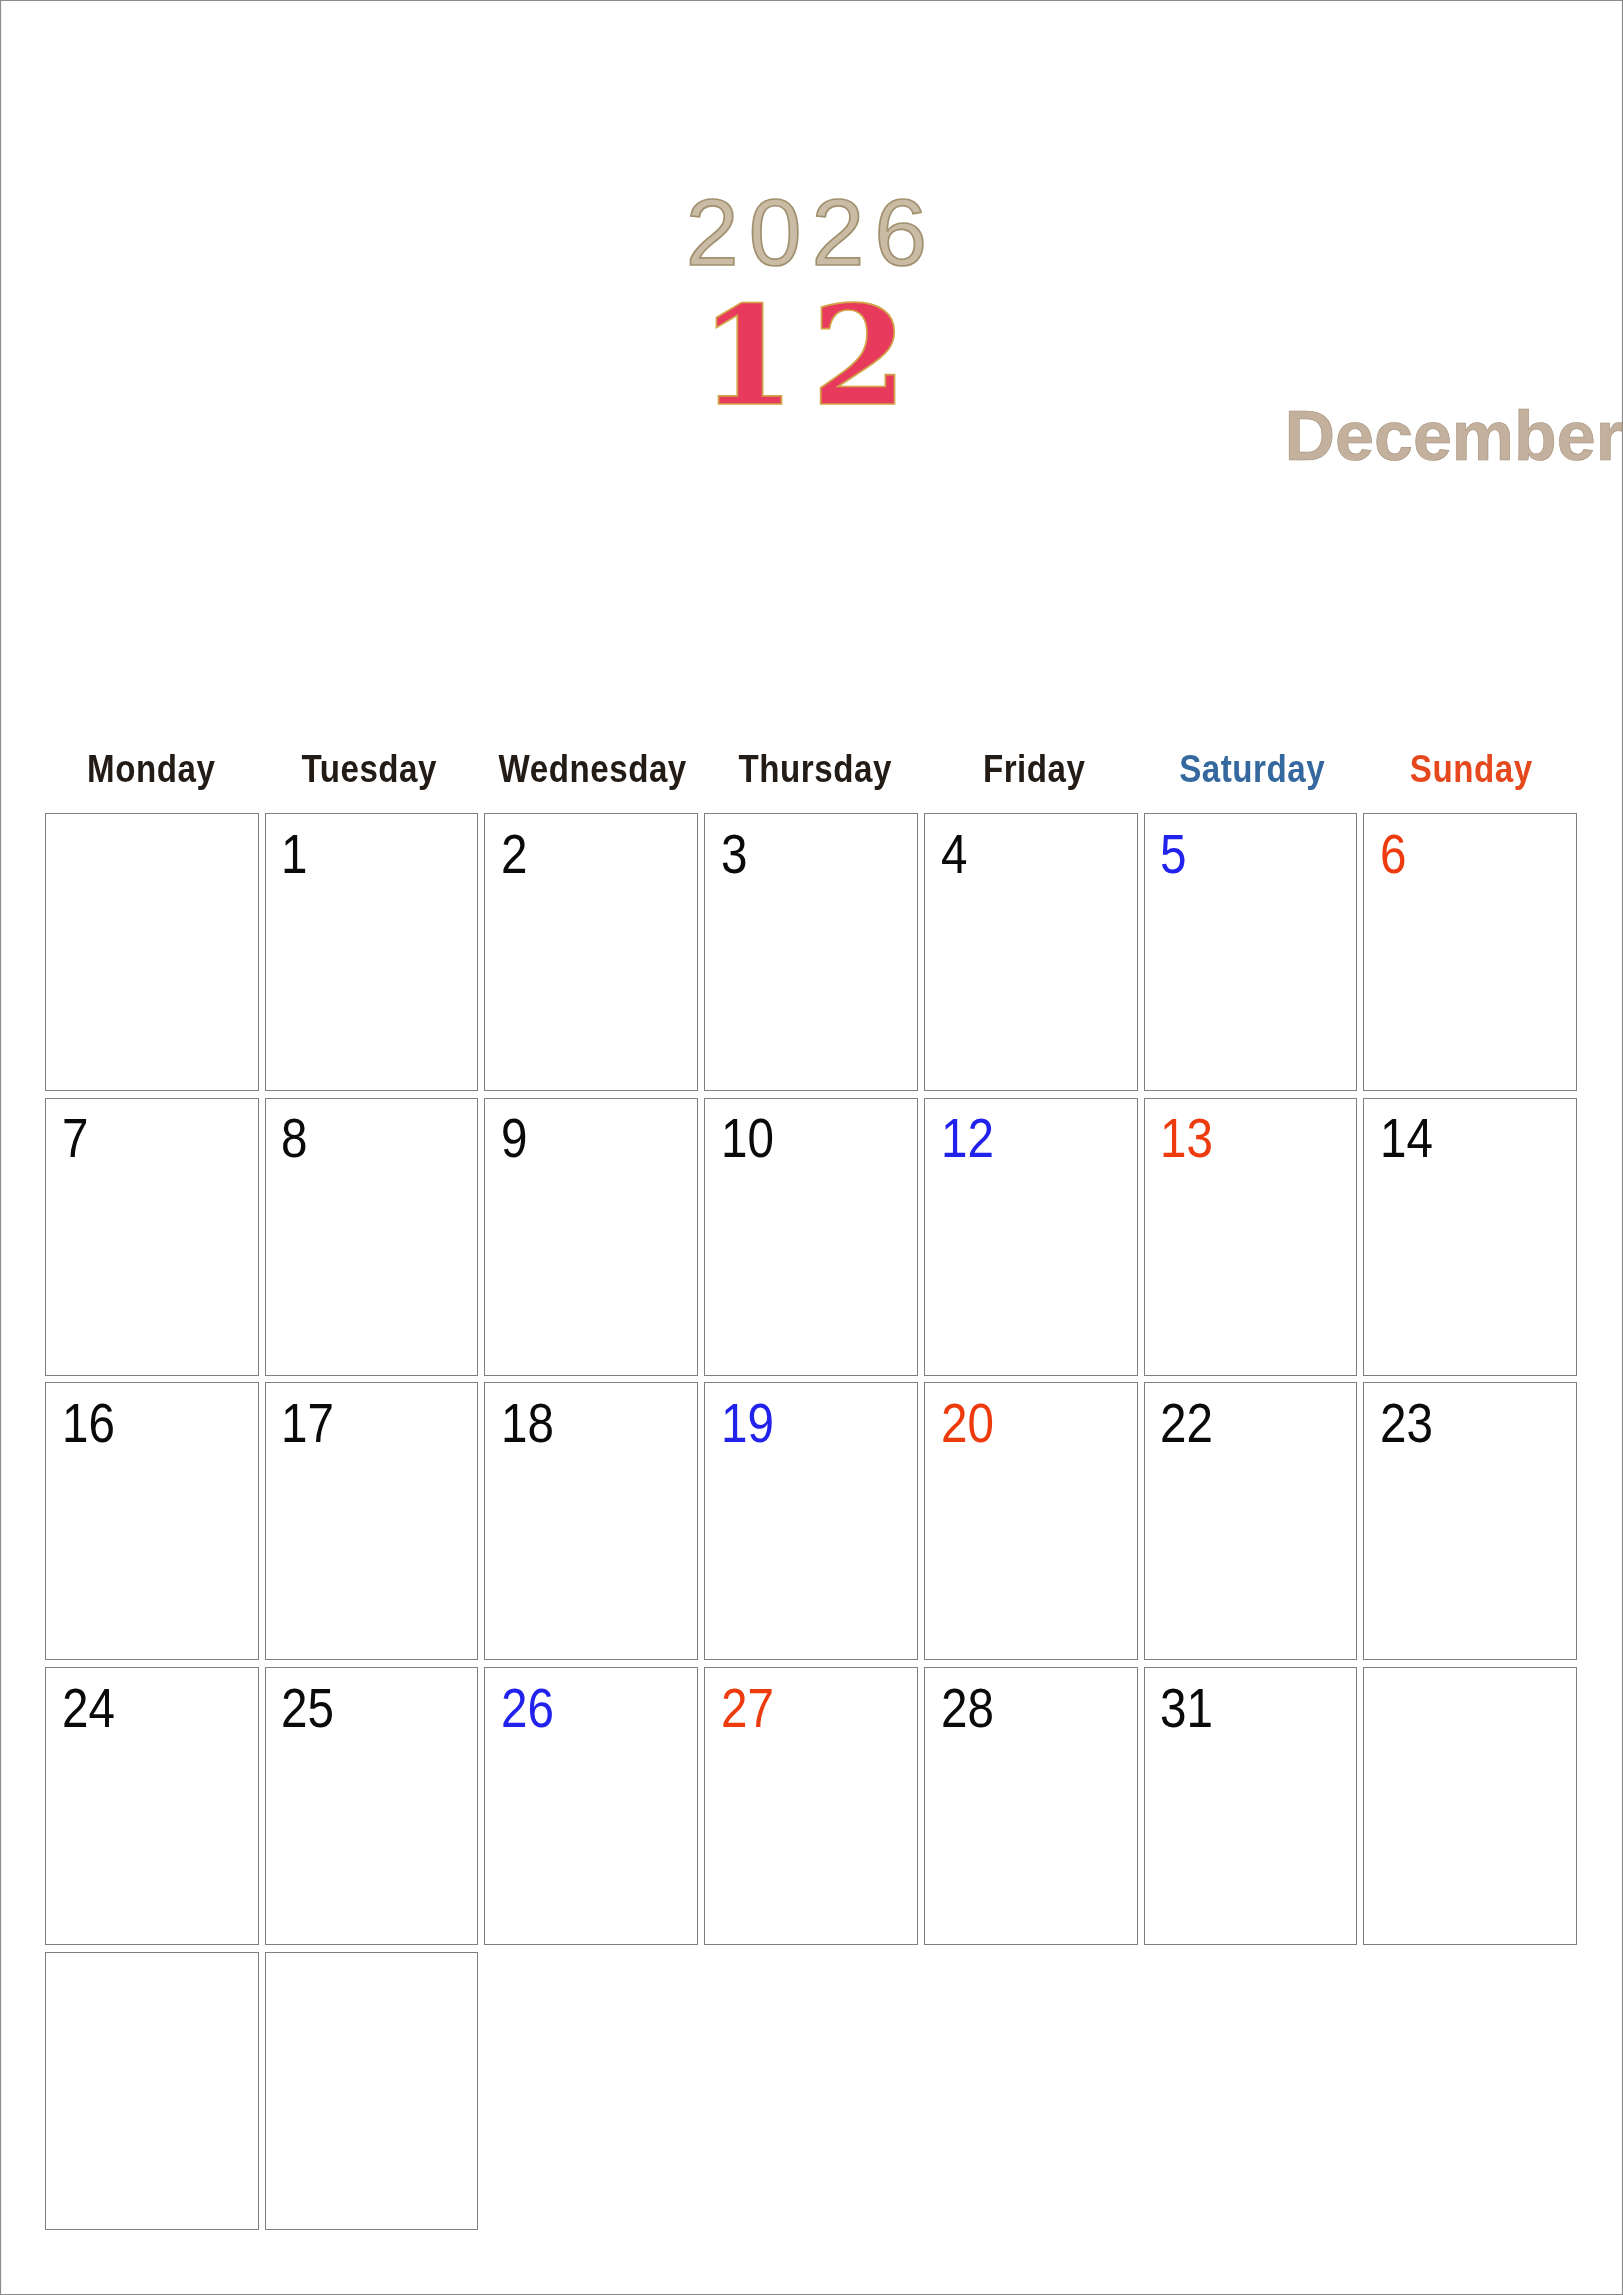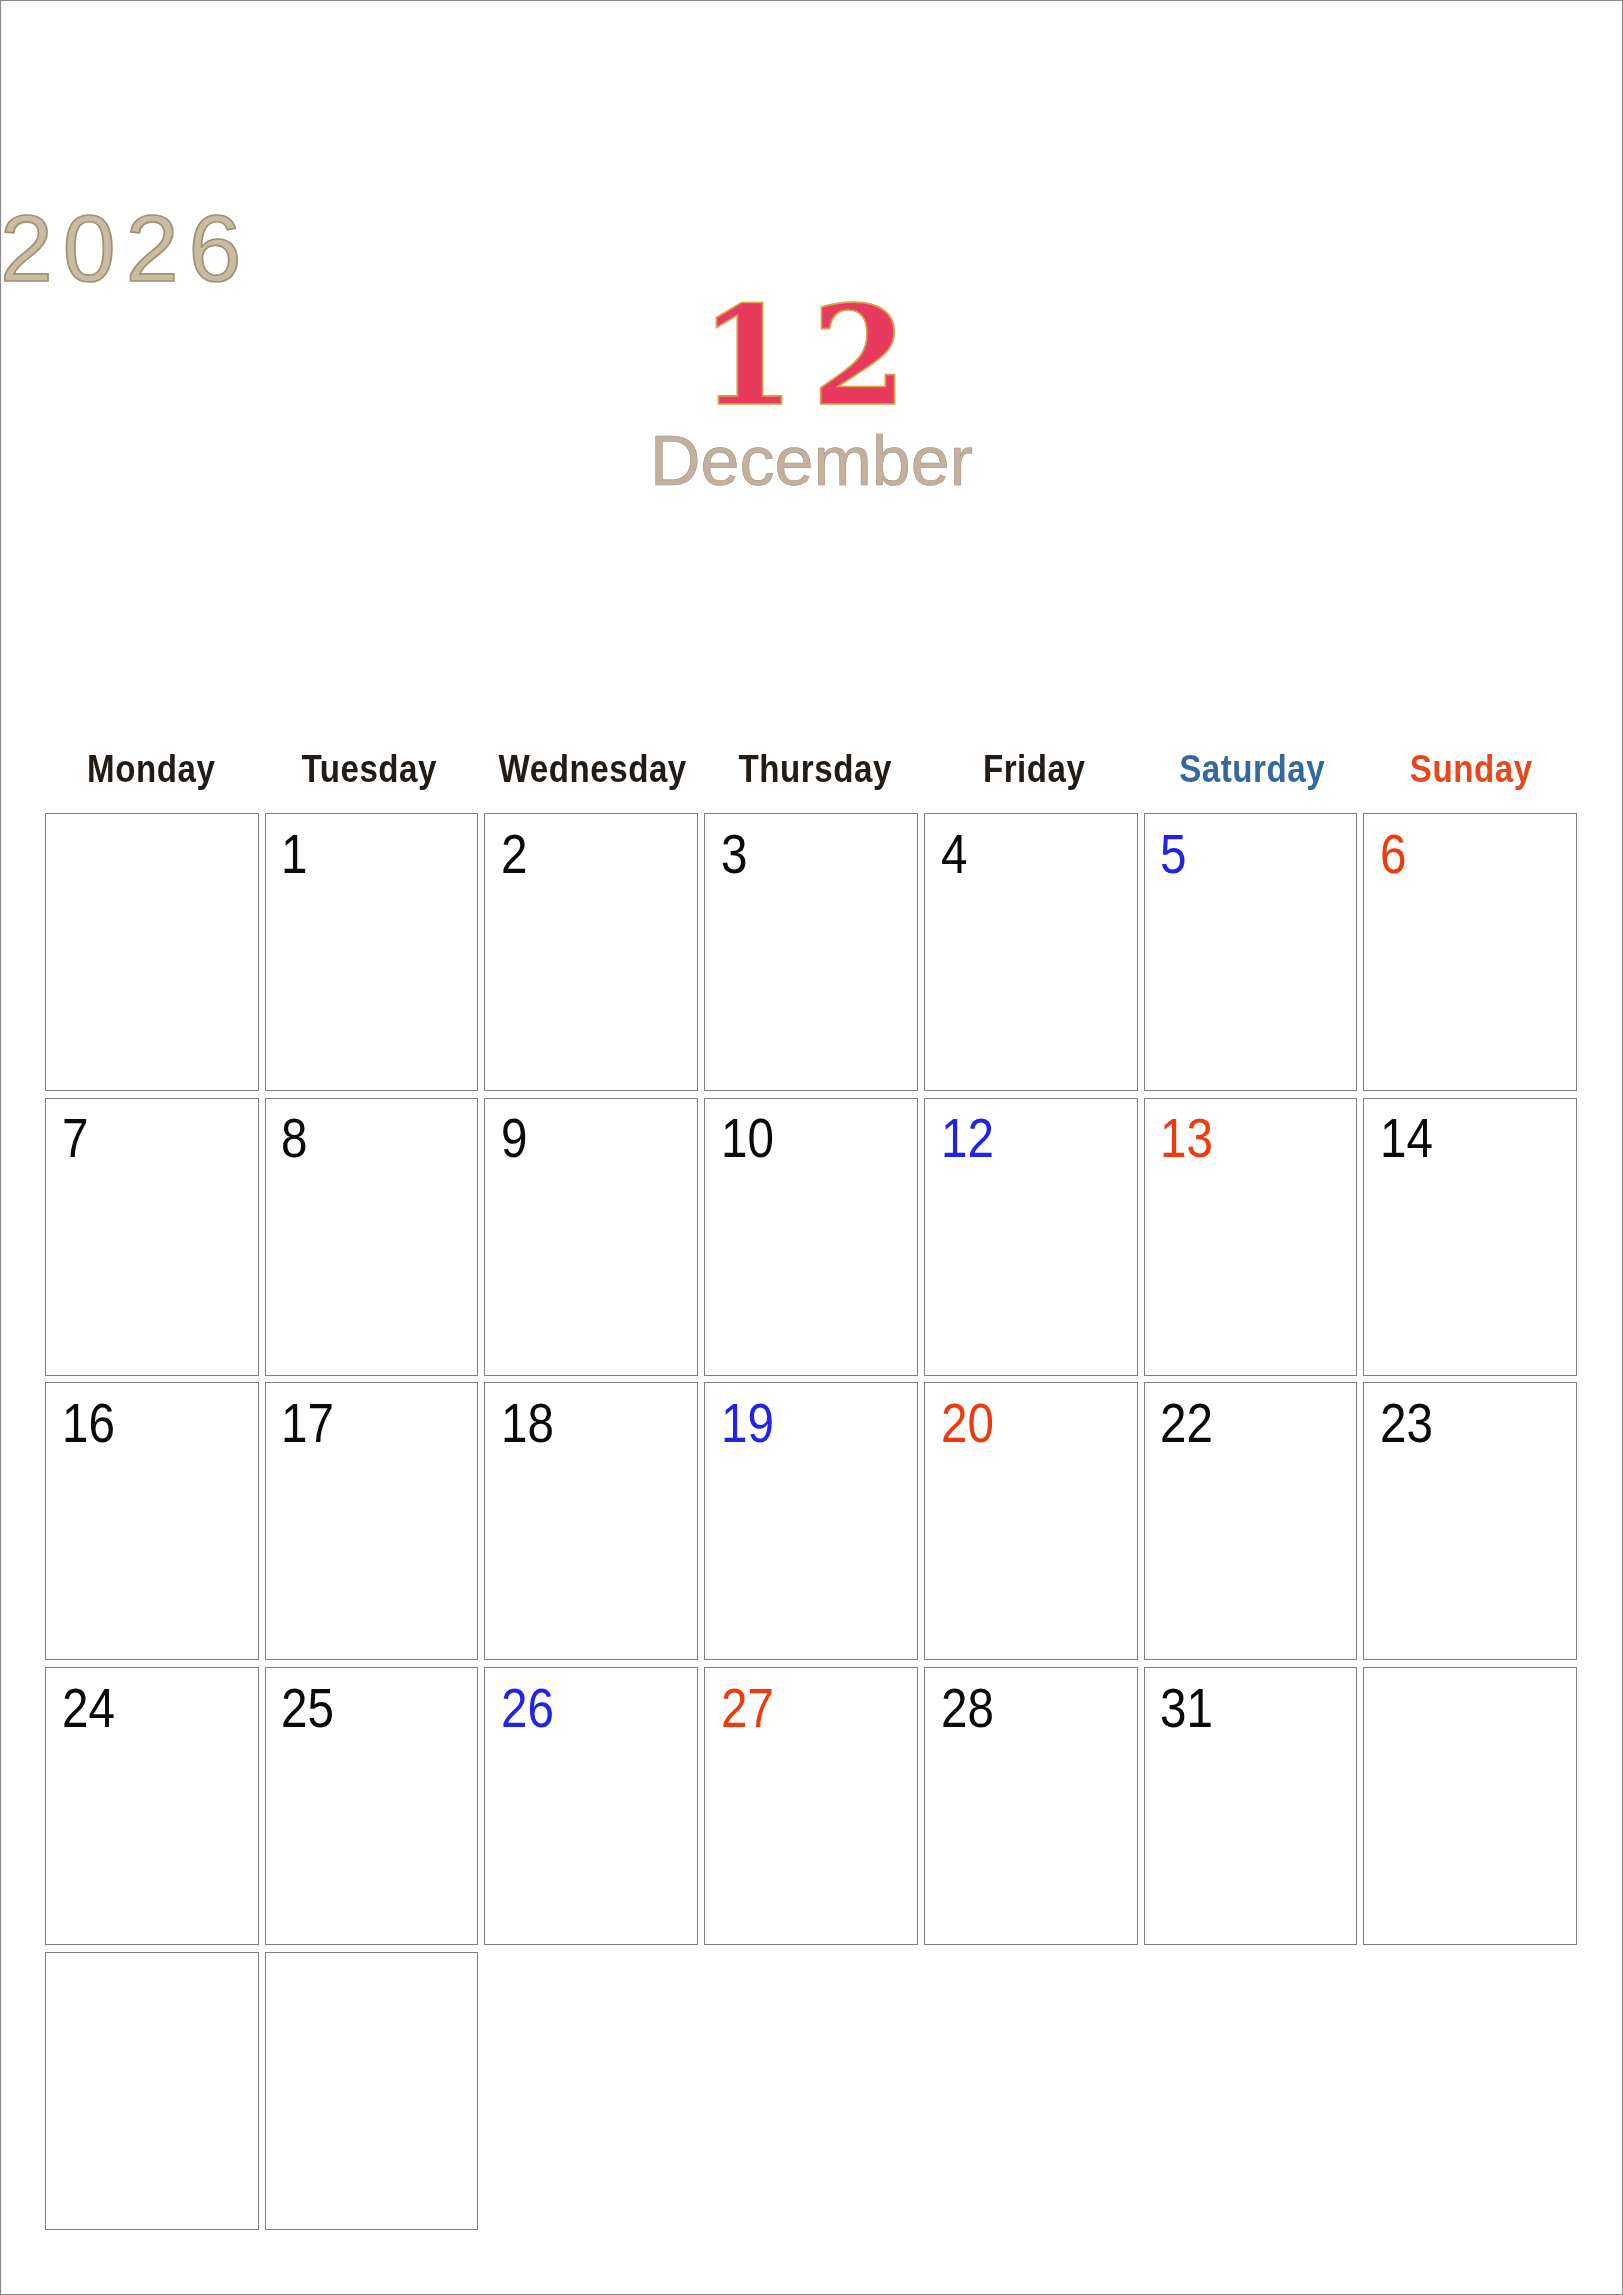--- a/index.html
+++ b/index.html
@@ -11,47 +11,46 @@
     background: #ffffff;
     box-shadow: inset 0 0 0 1.1px #8c8c8c;
     overflow: hidden;
     font-family: "Liberation Sans", sans-serif;
   }
 
   
   .year {
     position: absolute;
     top: 185px; left: 0; width: 100%;
-    text-align: left;
+    text-align: center;
     font-size: 95px;
     font-weight: 400;
     line-height: 1;
     letter-spacing: 10px;
     color: var(--year-fill);
-    margin-top: 16px;
     -webkit-text-stroke: 1.7px var(--year-stroke);
   }
   .month-num {
     position: absolute;
     top: 287px; left: 0; width: 100%;
     text-align: center;
     font-family: "DejaVu Serif", serif;
     font-size: 137px;
     font-weight: 700;
     line-height: 1;
     letter-spacing: 0.12em;
     color: var(--month-fill);
     -webkit-text-stroke: 1.7px var(--month-stroke);
   }
   .month-name {
     position: absolute;
-    top: 426px; left: 0; width: 100%;
-    text-align: center;
+    top: 401px; left: 0; width: 100%;
+    text-align: right;
     font-size: 70px;
-    font-weight: 400;
+    font-weight: 700;
     line-height: 1;
     color: var(--monthname-fill);
     -webkit-text-stroke: 0.6px var(--monthname-stroke);
   }
 
   
   .weekday-row {
     position: absolute;
     left: 45px; top: 749px; width: 1532px;
     display: grid;

